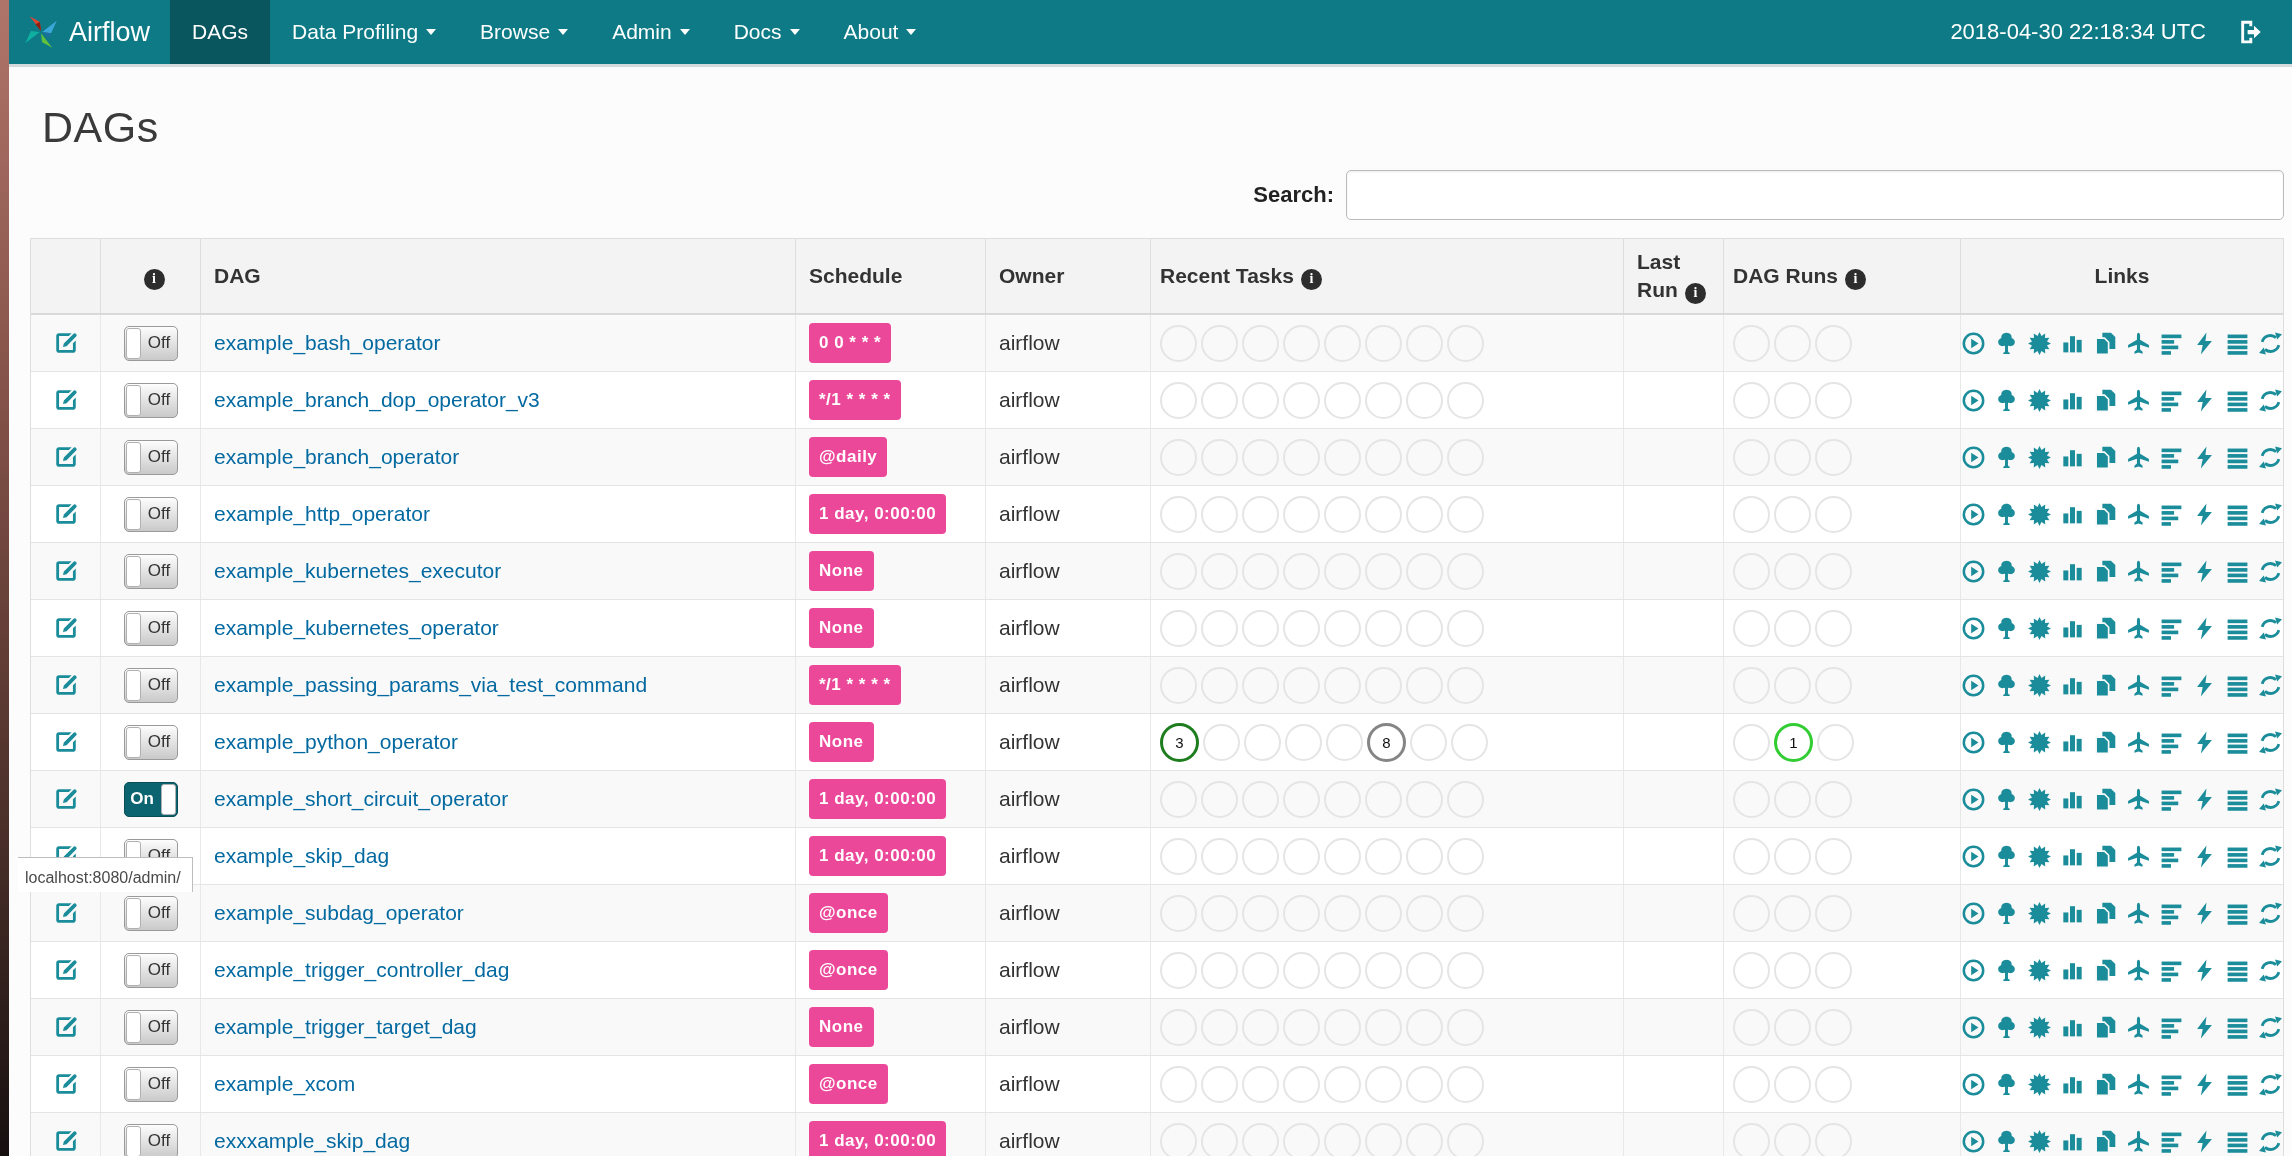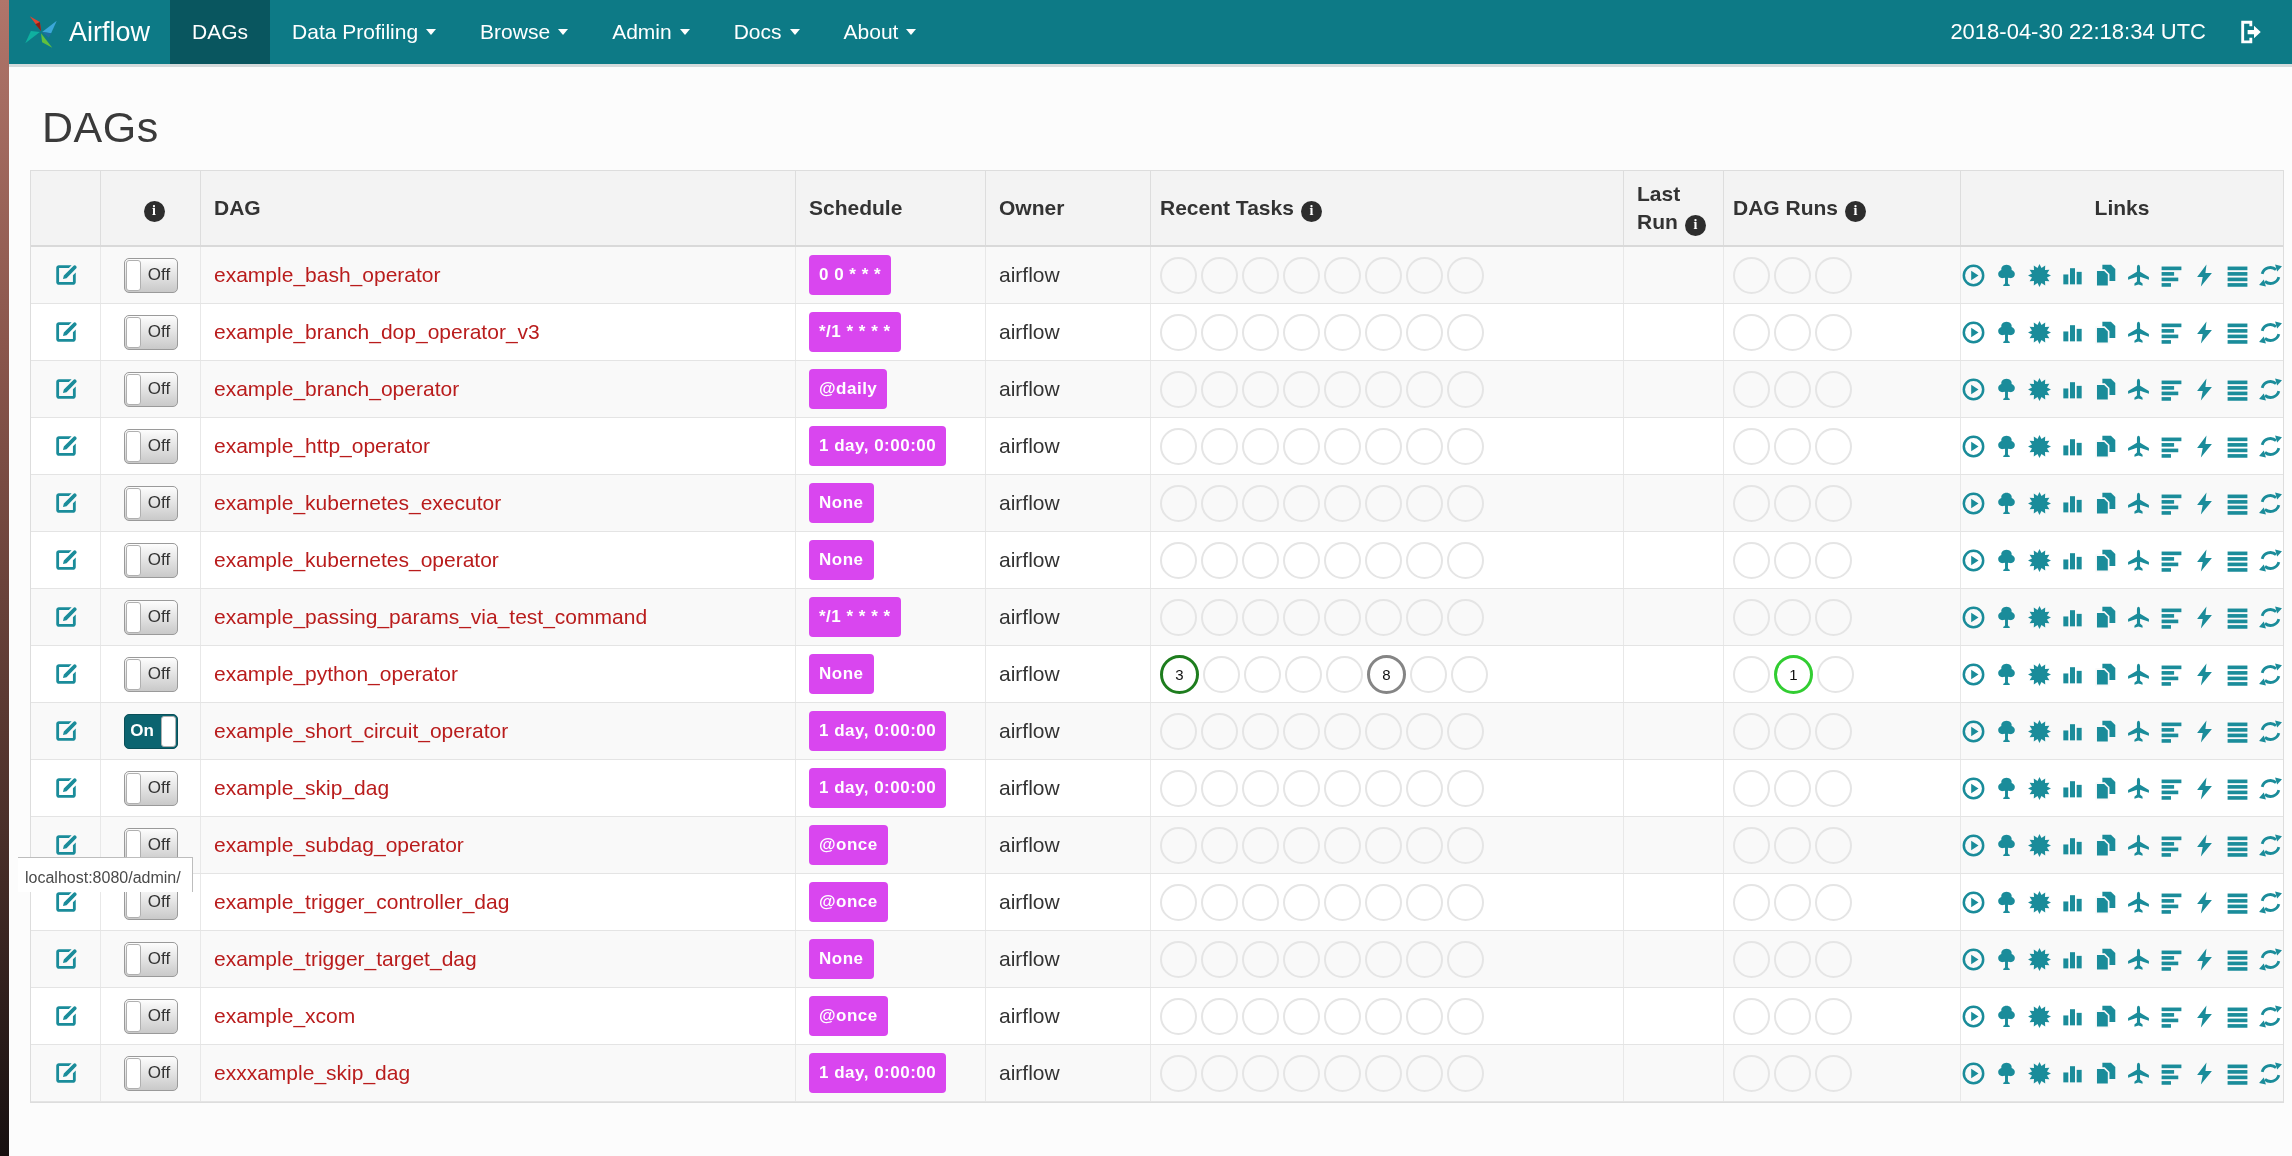--- a/index.html
+++ b/index.html
@@ -42,22 +42,22 @@
   .c0{width:70px;justify-content:center;padding:0;}
   .c1{width:100px;justify-content:center;}
   .c2{width:595px;}
   .c3{width:190px;}
   .c4{width:165px;}
   .c5{width:473px;padding-left:9px;}
   .c6{width:100px;}
   .c7{width:237px;padding-left:9px;}
   .c8{flex:1;justify-content:center;gap:8px;padding:0 8px;}
 
-  .dag-link{color:#b91c1c;text-decoration:none;cursor:pointer;}
-  .badge{background:#d946ef;color:#fff;font-weight:bold;font-size:17px;padding:10px 10px;border-radius:4px;
+  .dag-link{color:#0369a1;text-decoration:none;cursor:pointer;}
+  .badge{background:#ec4899;color:#fff;font-weight:bold;font-size:17px;padding:10px 10px;border-radius:4px;
     letter-spacing:0.5px;white-space:nowrap;}
   .info-badge{display:inline-flex;flex:none;width:21px;height:21px;border-radius:50%;background:#2d2d2d;color:#fff;
     align-items:center;justify-content:center;font-size:14px;font-weight:bold;
     font-family:"Liberation Serif",serif;margin-left:7px;}
   .state-circle{width:33px;height:33px;flex:none;border-radius:50%;border:2px solid #e5e5e5;margin-right:4px;
     display:flex;align-items:center;justify-content:center;font-size:15px;color:#111;cursor:pointer;background:transparent;}
   .state-circle.has-count{border-width:3px;}
 
   
   .toggle{display:flex;width:54px;height:35px;border:1px solid #9a9a9a;border-radius:5px;cursor:pointer;
@@ -128,20 +128,24 @@
         <svg width="30" height="30" viewBox="0 0 24 24" fill="currentColor">
           <path d="M4.2 3 H13 V7.4 H10.7 V5.3 H6.5 V18.7 H10.7 V16.6 H13 V21 H4.2 Z"></path>
           <path d="M14.4 7 L19.8 12 L14.4 17 V13.7 H9.3 V10.3 H14.4 Z"></path>
         </svg>
       </span>
     </div>
   </div>
 
   <div class="page-title">DAGs</div>
 
+  <div class="search-row">
+    <span class="search-label">Search:</span>
+    <input class="search-input" type="text" value="" style="">
+  </div>
 
   <div class="table">
     <div class="thead" id="thead">
         <div class="th c0">
           <span></span>
         </div>
         <div class="th c1">
           <span><span class="info-badge">i</span></span>
         </div>
         <div class="th c2">

